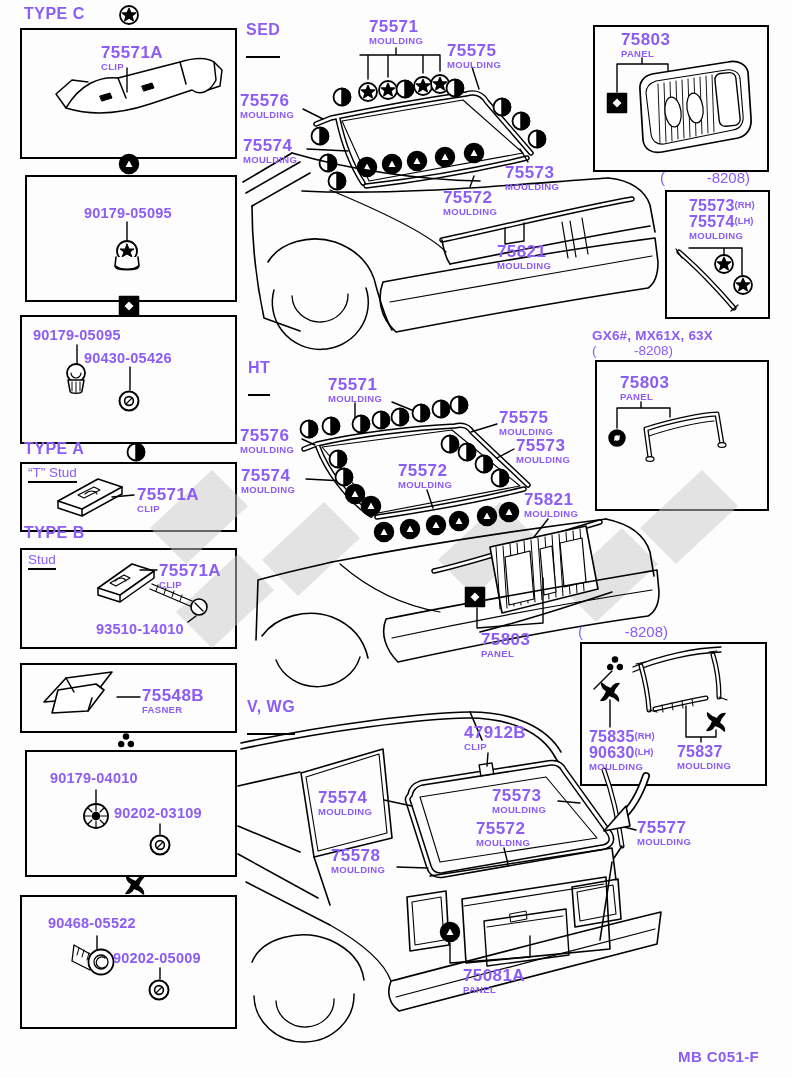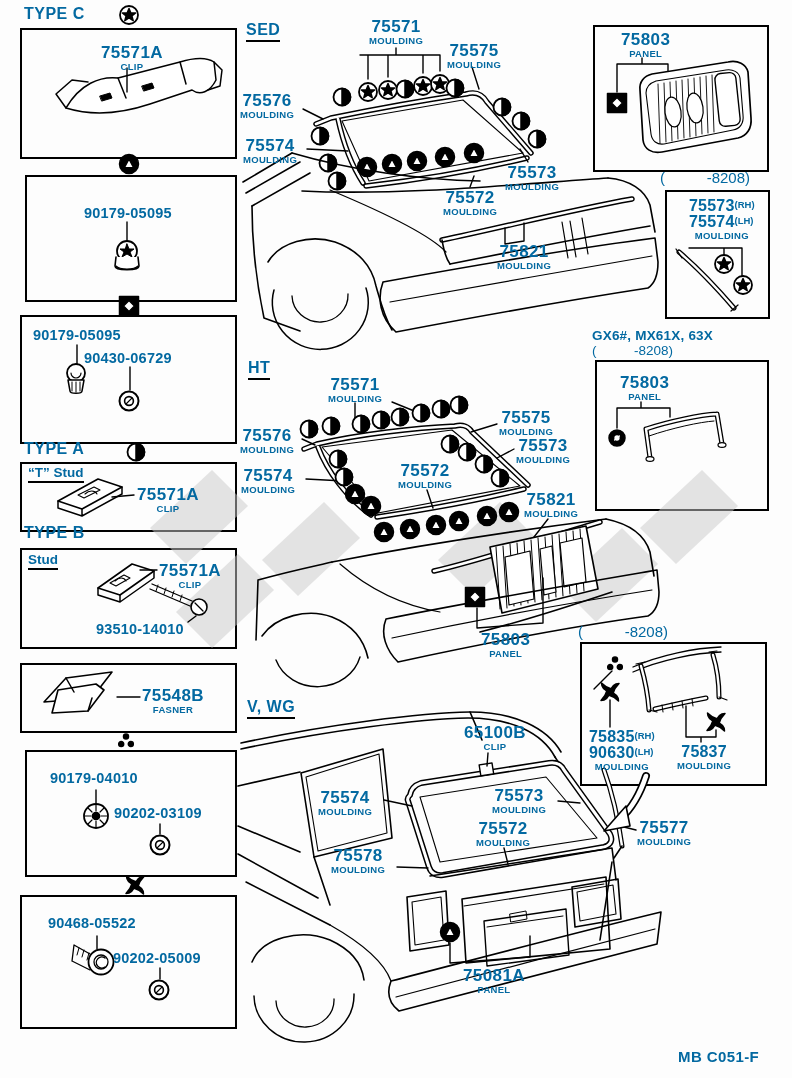--- a/index.html
+++ b/index.html
@@ -1,29 +1,29 @@
 <!DOCTYPE html>
 <html><head>
 <meta charset="utf-8">
 <style>
   html,body{margin:0;padding:0;background:#fff;}
   #stage{position:relative;width:792px;height:1078px;background:#fdfdfd;overflow:hidden;
-         font-family:"Liberation Sans",sans-serif;color:#0369a1;text-align:center;}
+         font-family:"Liberation Sans",sans-serif;color:#8b5cf6;}
   #art{position:absolute;left:0;top:0;z-index:2;pointer-events:none;}
   .box{position:absolute;border:2px solid #000;z-index:1;background:transparent;}
   .plabel{position:absolute;line-height:1;white-space:nowrap;z-index:3;}
   .plabel .num{font-size:17px;font-weight:700;letter-spacing:.4px;}
   .plabel.sm .num{font-size:14.5px;letter-spacing:.2px;}
   .plabel.md .num{font-size:16px;letter-spacing:.2px;}
   .plabel .cap{font-size:9.5px;font-weight:700;letter-spacing:.3px;margin-top:1px;}
   .plabel .row{display:flex;align-items:flex-start;}
   .plabel .suf{font-size:9.5px;font-weight:700;margin-top:2px;}
   .hdr{position:absolute;font-size:16px;font-weight:700;letter-spacing:.5px;line-height:1;z-index:3;}
-  .hdr.u{border-bottom:2px solid #000;padding-bottom:2px;}
-  .sub{position:absolute;font-size:13.5px;font-weight:700;border-bottom:2px solid #000;
+  .hdr.u{border-bottom:2px solid #000;padding-bottom:18px;}
+  .sub{position:absolute;font-size:13.5px;font-weight:400;border-bottom:2px solid #000;
        padding-bottom:1px;line-height:1;z-index:3;}
   .range{position:absolute;font-size:15px;font-weight:400;white-space:pre;line-height:1;z-index:3;}
   .range.sm{font-size:13.5px;}
   .gxhdr{position:absolute;font-size:13.5px;font-weight:700;letter-spacing:.2px;line-height:1.15;z-index:3;}
   .footer{position:absolute;font-size:15px;font-weight:700;letter-spacing:.4px;z-index:3;margin-top:43px;}
 </style>
 </head>
 <body>
 
 <div id="stage">
@@ -418,21 +418,21 @@
     <div class="num">75571A</div>
     <div class="cap">CLIP</div>
   </div>
   <div class="plabel sm" style="left:84px;top:206px">
     <div class="num">90179-05095</div>
   </div>
   <div class="plabel sm" style="left:33px;top:328px">
     <div class="num">90179-05095</div>
   </div>
   <div class="plabel sm" style="left:84px;top:351px">
-    <div class="num">90430-06729</div>
+    <div class="num">90430-05426</div>
   </div>
   <div class="hdr" style="left:24px;top:441px">TYPE A</div>
   <div class="sub" style="left:28px;top:466px">“T” Stud</div>
   <div class="plabel" style="left:137px;top:486px">
     <div class="num">75571A</div>
     <div class="cap">CLIP</div>
   </div>
   <div class="hdr" style="left:24px;top:525px">TYPE B</div>
   <div class="sub" style="left:28px;top:553px">Stud</div>
   <div class="plabel" style="left:159px;top:562px">
@@ -518,21 +518,21 @@
     <div class="num">75821</div>
     <div class="cap">MOULDING</div>
   </div>
   <div class="plabel" style="left:481px;top:631px">
     <div class="num">75803</div>
     <div class="cap">PANEL</div>
   </div>
 
   <div class="hdr u" style="left:247px;top:699px">V, WG</div>
   <div class="plabel" style="left:464px;top:724px">
-    <div class="num">65100B</div>
+    <div class="num">47912B</div>
     <div class="cap">CLIP</div>
   </div>
   <div class="plabel" style="left:318px;top:789px">
     <div class="num">75574</div>
     <div class="cap">MOULDING</div>
   </div>
   <div class="plabel" style="left:492px;top:787px">
     <div class="num">75573</div>
     <div class="cap">MOULDING</div>
   </div>

